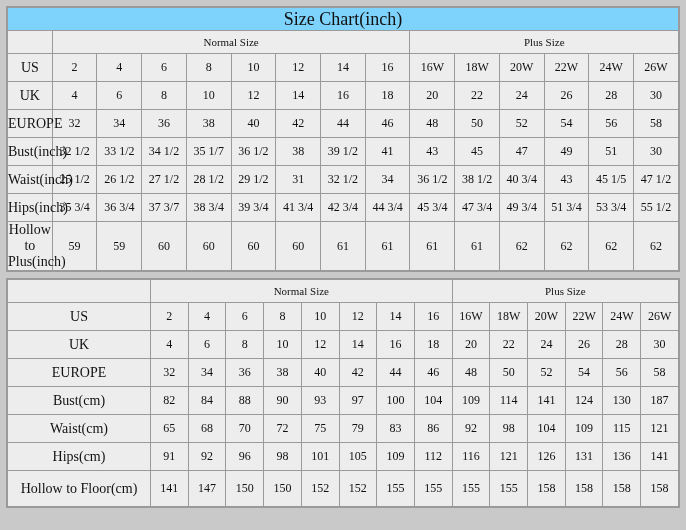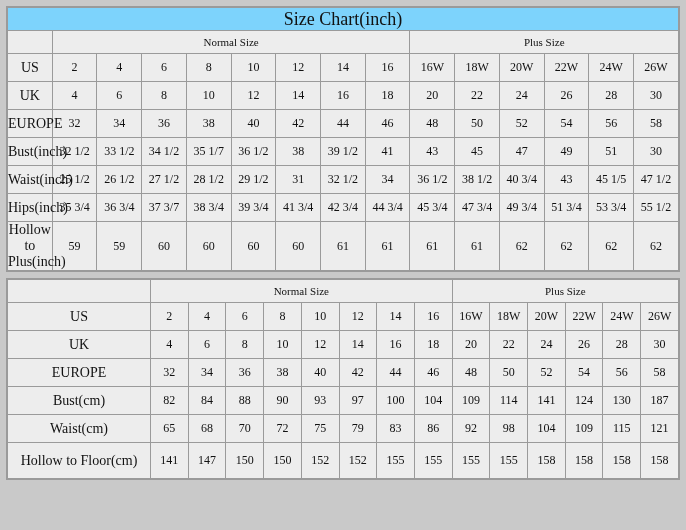--- a/index.html
+++ b/index.html
@@ -303,20 +303,37 @@
           <td class="datacell">83</td>
           <td class="datacell">86</td>
           <td class="datacell">92</td>
           <td class="datacell">98</td>
           <td class="datacell">104</td>
           <td class="datacell">109</td>
           <td class="datacell">115</td>
           <td class="datacell">121</td>
         </tr>
 
+        <tr class="r-normal">
+          <td class="rowlabel">Hips(cm)</td>
+          <td class="datacell">91</td>
+          <td class="datacell">92</td>
+          <td class="datacell">96</td>
+          <td class="datacell">98</td>
+          <td class="datacell">101</td>
+          <td class="datacell">105</td>
+          <td class="datacell">109</td>
+          <td class="datacell">112</td>
+          <td class="datacell">116</td>
+          <td class="datacell">121</td>
+          <td class="datacell">126</td>
+          <td class="datacell">131</td>
+          <td class="datacell">136</td>
+          <td class="datacell">141</td>
+        </tr>
 
         <tr class="r-tall">
           <td class="rowlabel">Hollow to Floor(cm)</td>
           <td class="datacell">141</td>
           <td class="datacell">147</td>
           <td class="datacell">150</td>
           <td class="datacell">150</td>
           <td class="datacell">152</td>
           <td class="datacell">152</td>
           <td class="datacell">155</td>

